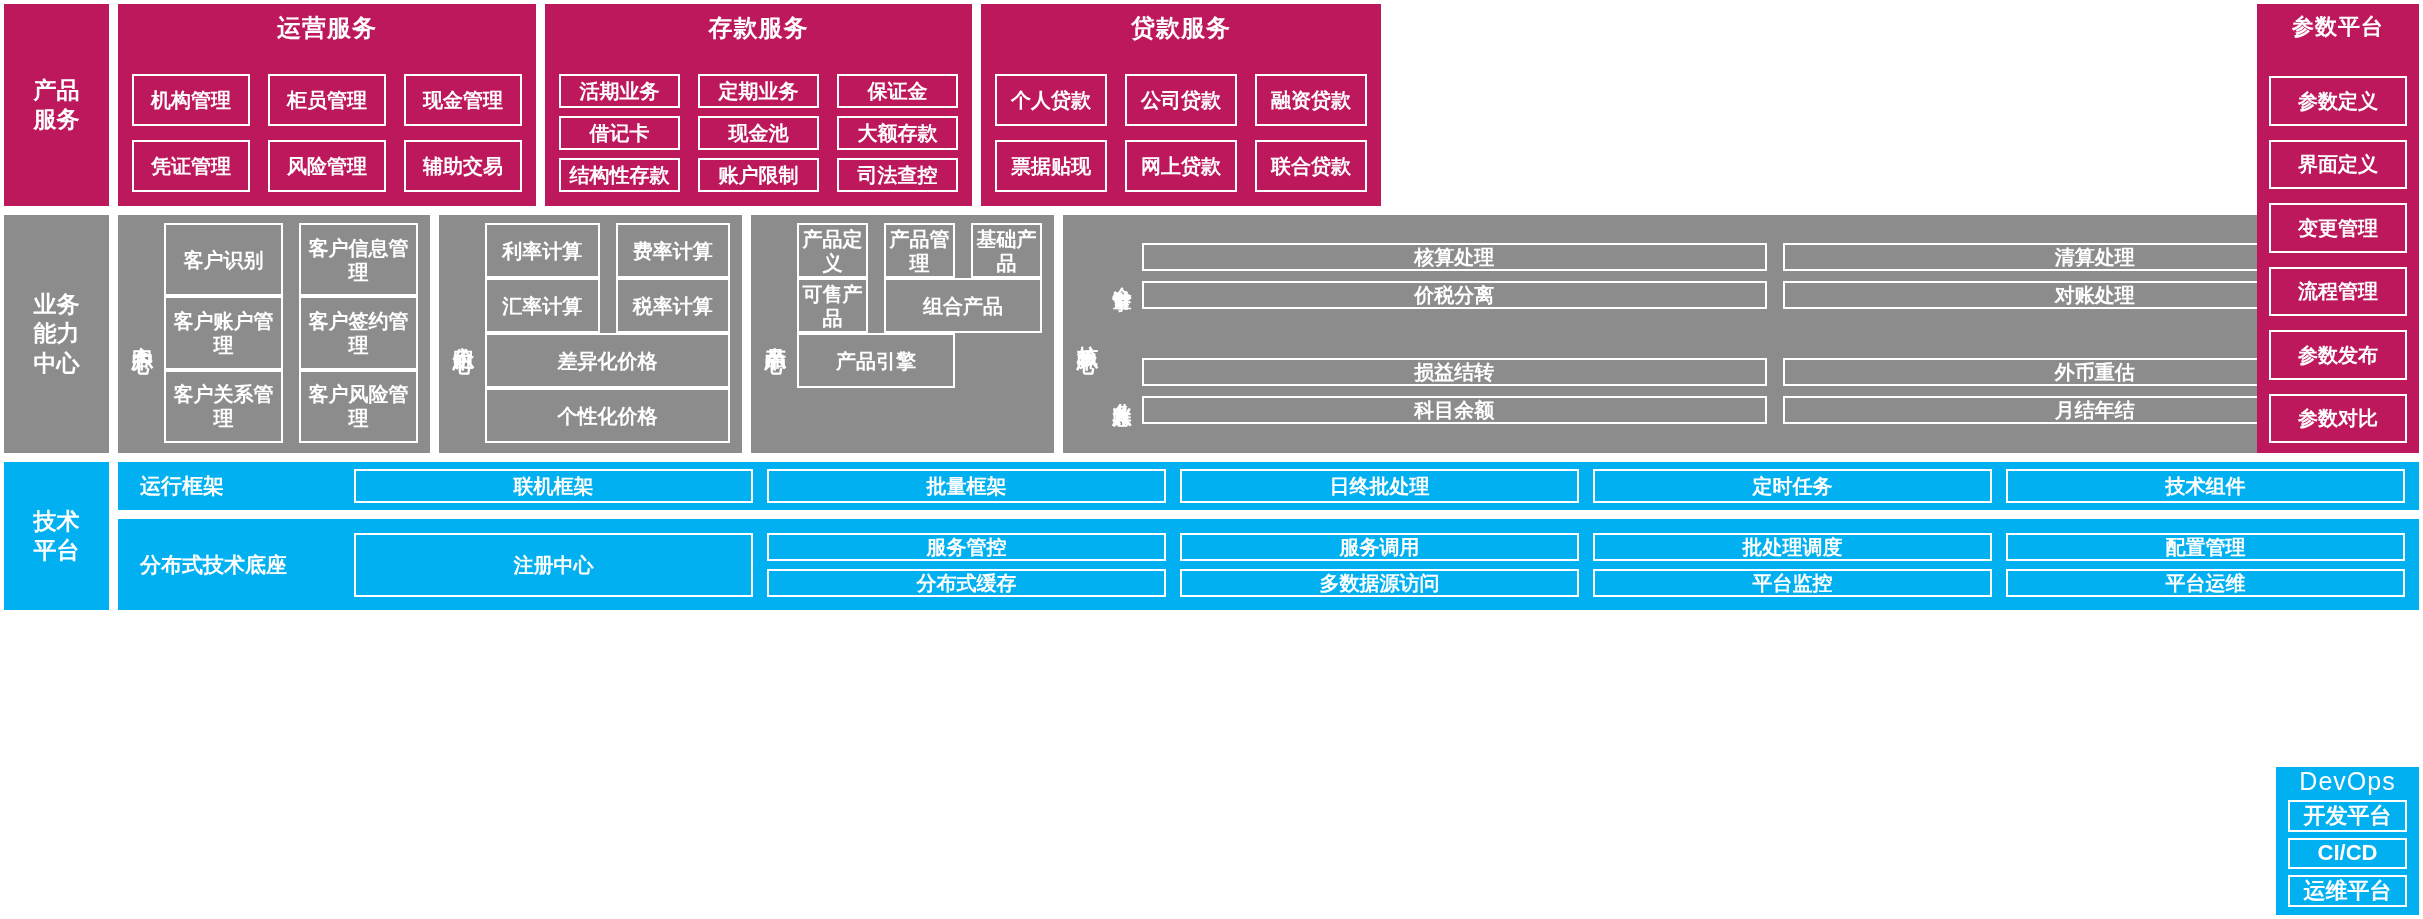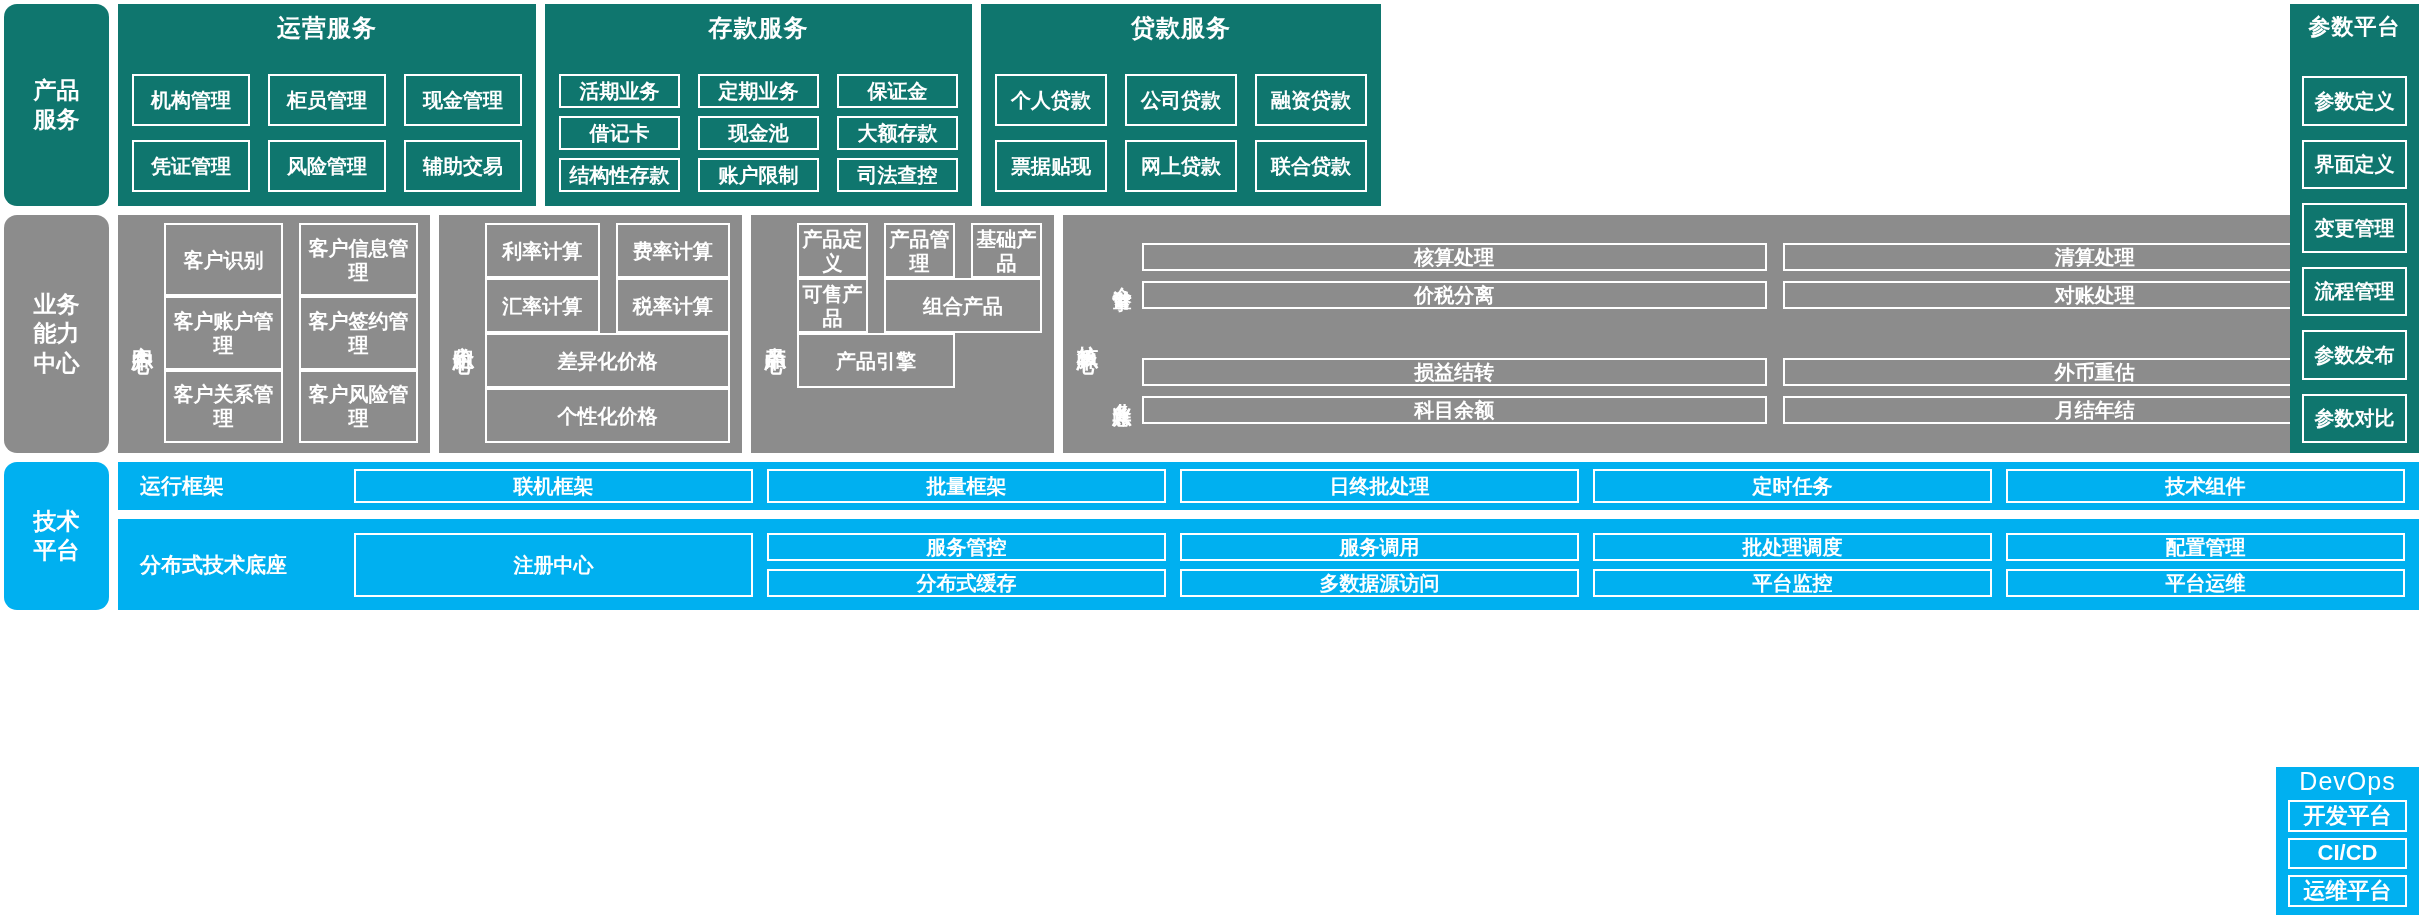--- a/index.html
+++ b/index.html
@@ -27,39 +27,38 @@
 
   
   .band {
     display: flex;
     gap: 9px;
   }
   .panel {
     box-sizing: border-box;
     position: relative;
   }
-  .cyan   { background: #0f766e; gap: 24px; }
+  .cyan   { background: #be185d; gap: 24px; }
   .gray   { background: #8c8c8c; }
   .bright { background: #00b0f0; }
 
   
   .row-label {
     box-sizing: border-box;
     display: flex;
     align-items: center;
     justify-content: center;
     color: #ffffff;
     font-weight: bold;
     font-size: 23px;
     line-height: 1.28;
     text-align: left;
     width: 105px;
     flex: 0 0 105px;
     white-space: pre-line;
-    border-radius: 13px;
   }
 
   
   .group-title {
     color: #ffffff;
     font-weight: bold;
     font-size: 24px;
     text-align: center;
     letter-spacing: 1px;
   }
@@ -95,21 +94,21 @@
   }
   .svc-grid.rows2 { grid-template-columns: repeat(3, 1fr); grid-template-rows: repeat(2, 1fr); }
   .svc-grid.rows3 { grid-template-columns: repeat(3, 1fr); grid-template-rows: repeat(3, 1fr); gap: 8px 18px; }
   .g-operation { flex: 0 0 418px; }
   .g-deposit   { flex: 0 0 427px; }
   .g-loan      { flex: 0 0 400px; }
 
   
   .rail-param {
     box-sizing: border-box;
-    width: 129px;
+    width: 162px;
     flex: 0 0 143px;
     padding: 8px 12px 10px 12px;
     display: flex;
     flex-direction: column;
   }
   .rail-param .group-title { font-size: 22px; margin-bottom: 6px; }
   .rail-param .rail-list {
     flex: 1;
     display: grid;
     grid-template-rows: repeat(6, 1fr);

